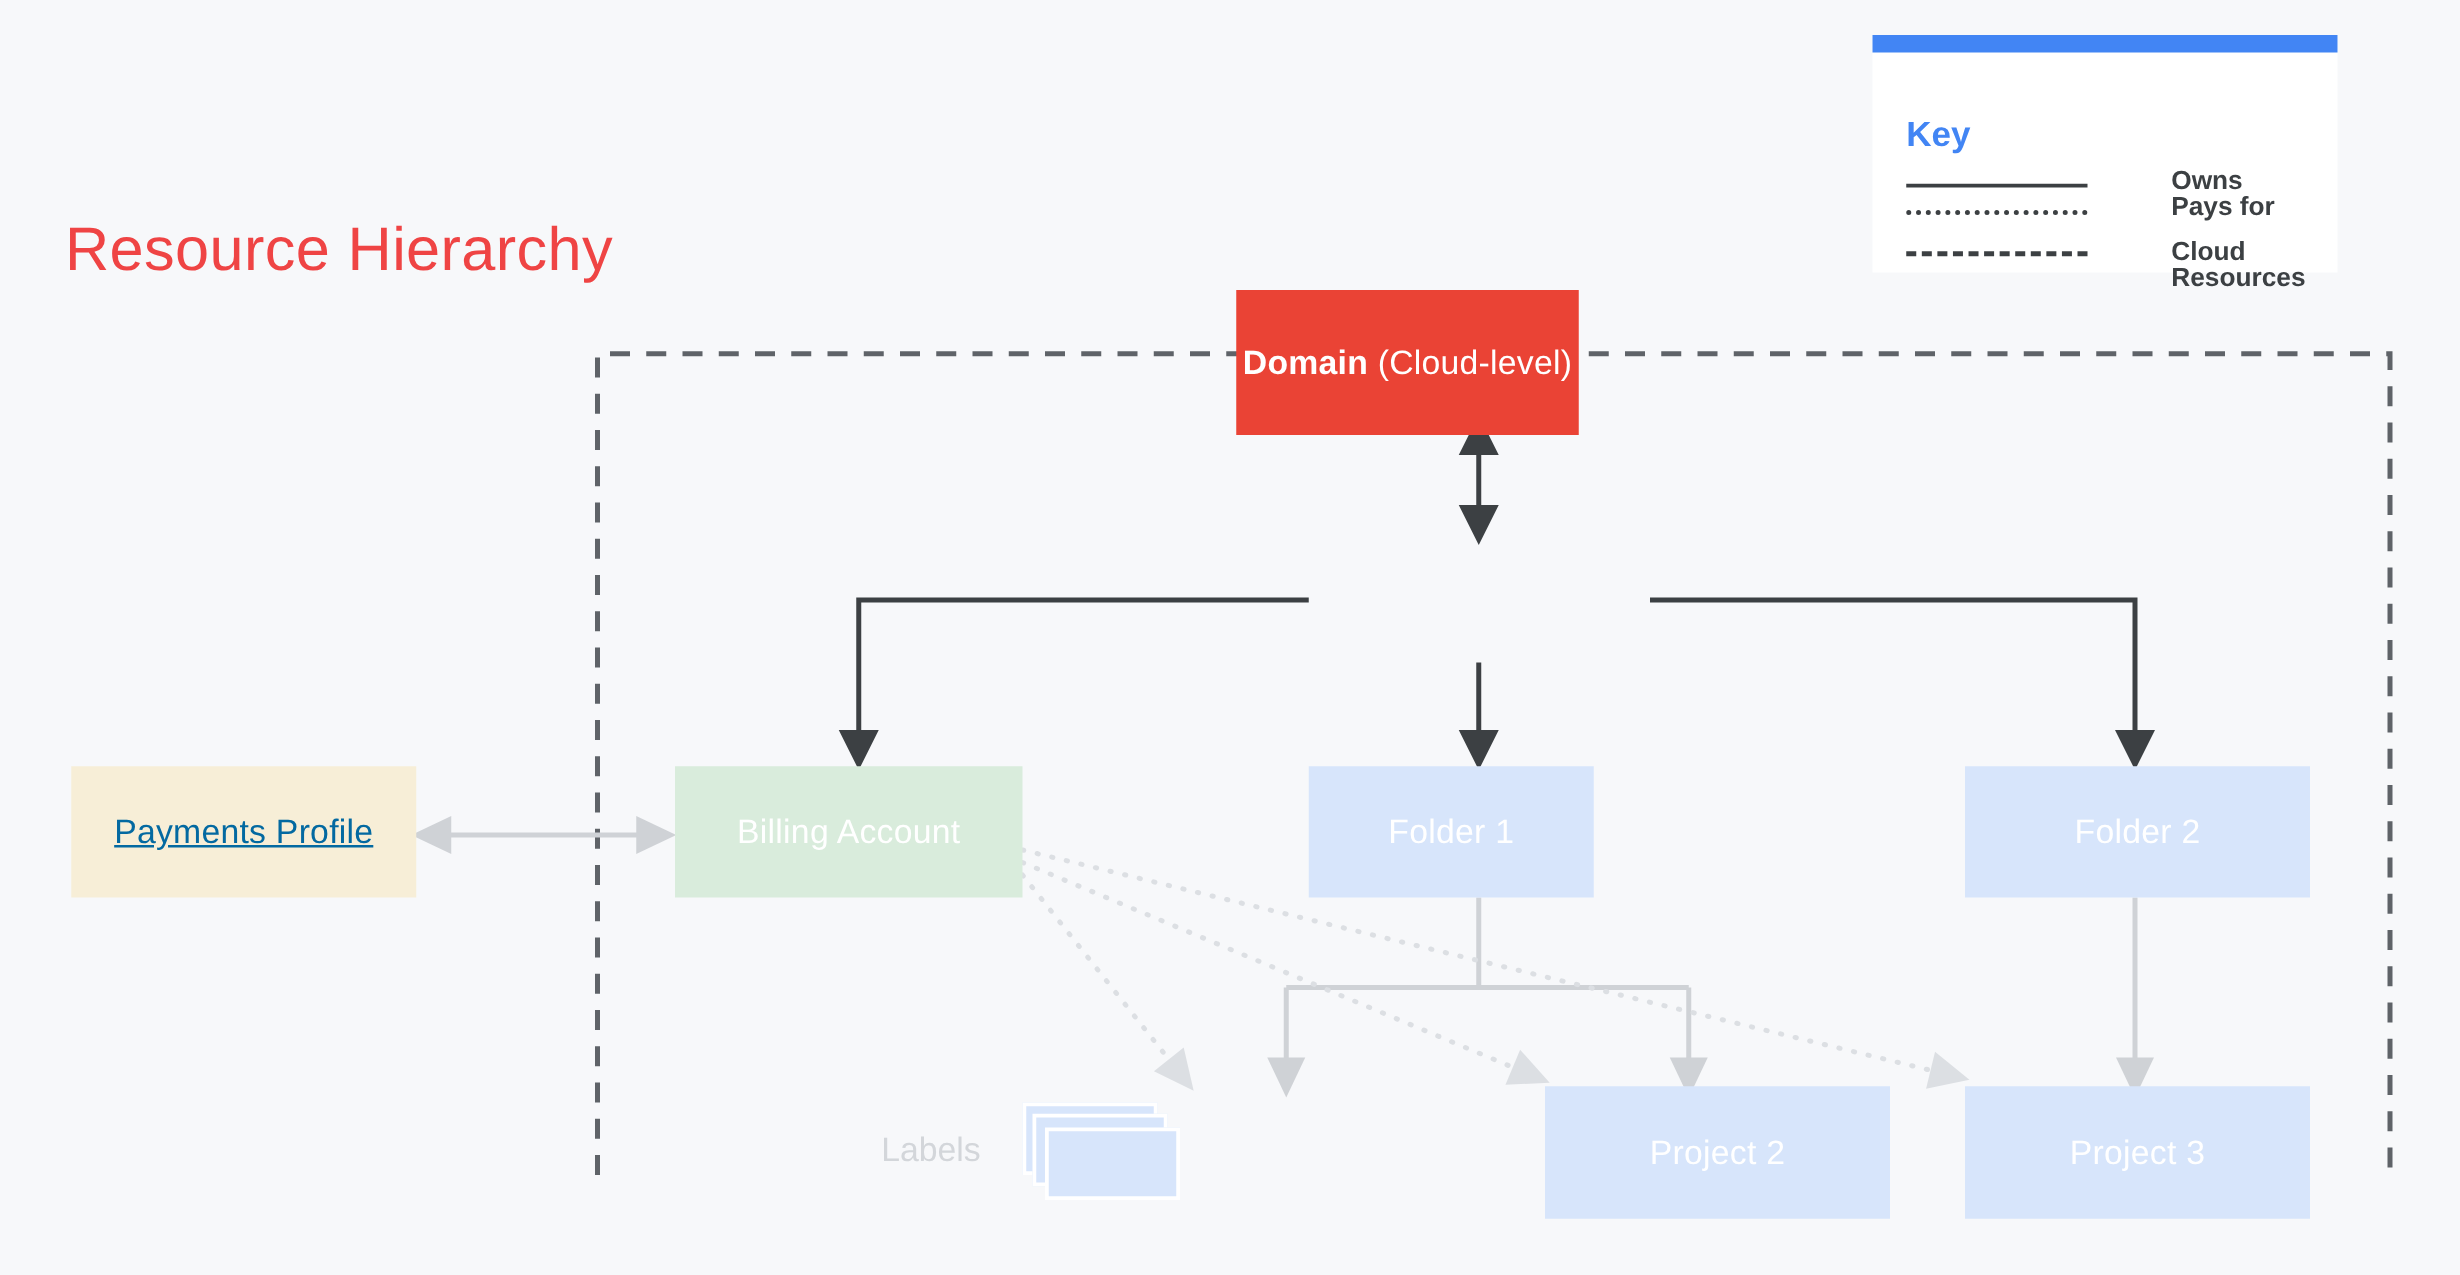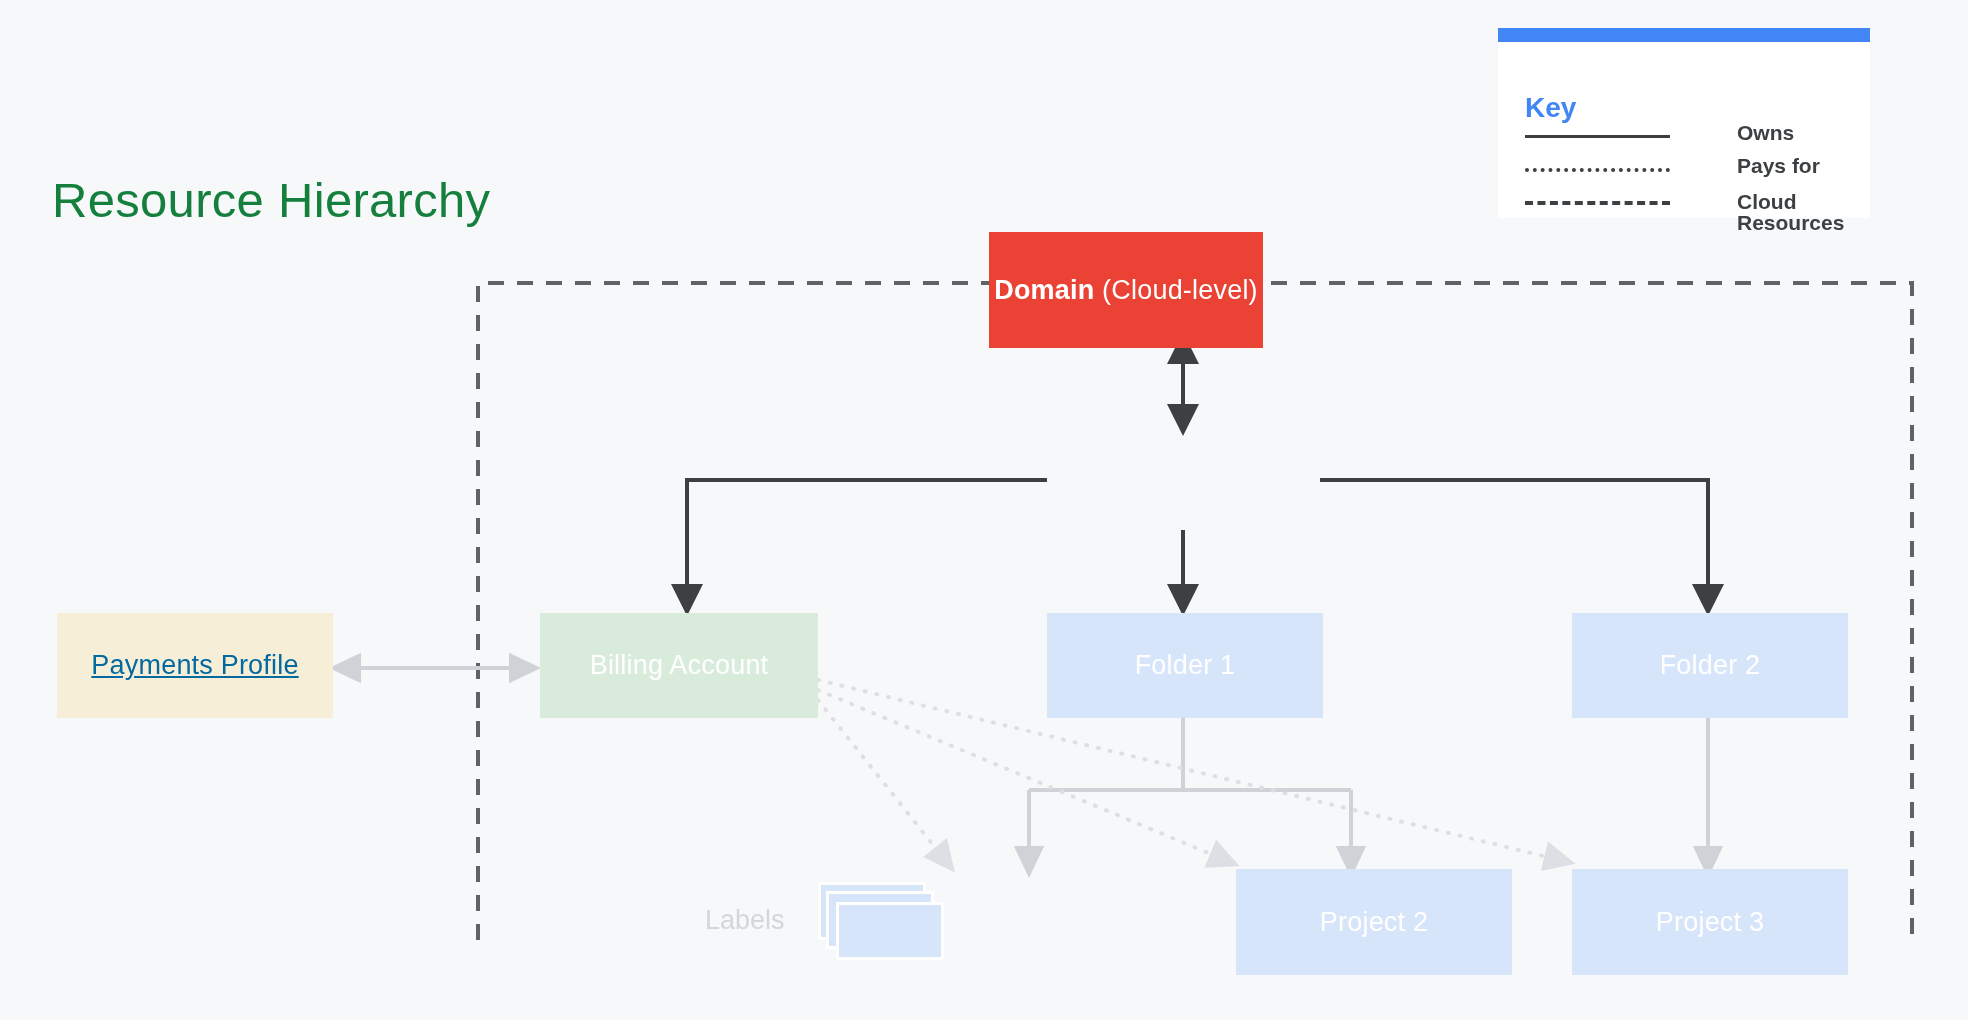--- a/index.html
+++ b/index.html
@@ -43,21 +43,21 @@
   .blue-node { background: #d7e5fb; }
   .blue-node .node-label { color: #ffffff; font-weight: 400; }
   .cream-node { background: #f7eed7; }
   .cream-node .node-label { color: #0369a1; font-weight: 400; text-decoration: underline; }
 
   #page-title {
     position: absolute;
     left: 52px;
     top: 172px;
     font-size: 49px;
-    color: #15803d;
+    color: #ef4444;
     font-weight: 400;
     letter-spacing: 0.3px;
     white-space: nowrap;
   }
 
   #labels-text {
     position: absolute;
     left: 705px;
     top: 905px;
     font-size: 27px;
@@ -127,21 +127,21 @@
   .key-row .ktext {
     position: absolute;
     left: 212px;
     top: 0px;
     font-size: 21px;
     font-weight: 700;
     color: #3c4043;
     line-height: 1.0;
     width: 150px;
   }
-  #key-row-owns  { top: 94px; }
+  #key-row-owns  { top: 106px; }
   #key-row-pays  { top: 127px; }
   #key-row-cloud { top: 163px; }
   #key-row-cloud .swatch { top: 10px; }
 </style>
 </head>
 <body>
 
 <div id="stage">
 
   <svg id="edges" viewBox="0 0 1968 1020" width="1968" height="1020">
@@ -217,21 +217,21 @@
 
 
   <div class="node cream-node" style="left:57px; top:613px; width:276px; height:105px;">
     <span class="node-label">Payments Profile</span>
   </div>
 
   <div class="node green-node" style="left:540px; top:613px; width:278px; height:105px;">
     <span class="node-label">Billing Account</span>
   </div>
 
-  <div class="node blue-node" style="left:1047px; top:613px; width:276px; height:105px;">
+  <div class="node blue-node" style="left:1047px; top:613px; width:228px; height:105px;">
     <span class="node-label">Folder 1</span>
   </div>
 
   <div class="node blue-node" style="left:1572px; top:613px; width:276px; height:105px;">
     <span class="node-label">Folder 2</span>
   </div>
 
 
   <div class="node blue-node" style="left:1236px; top:869px; width:276px; height:106px;">
     <span class="node-label">Project 2</span>

